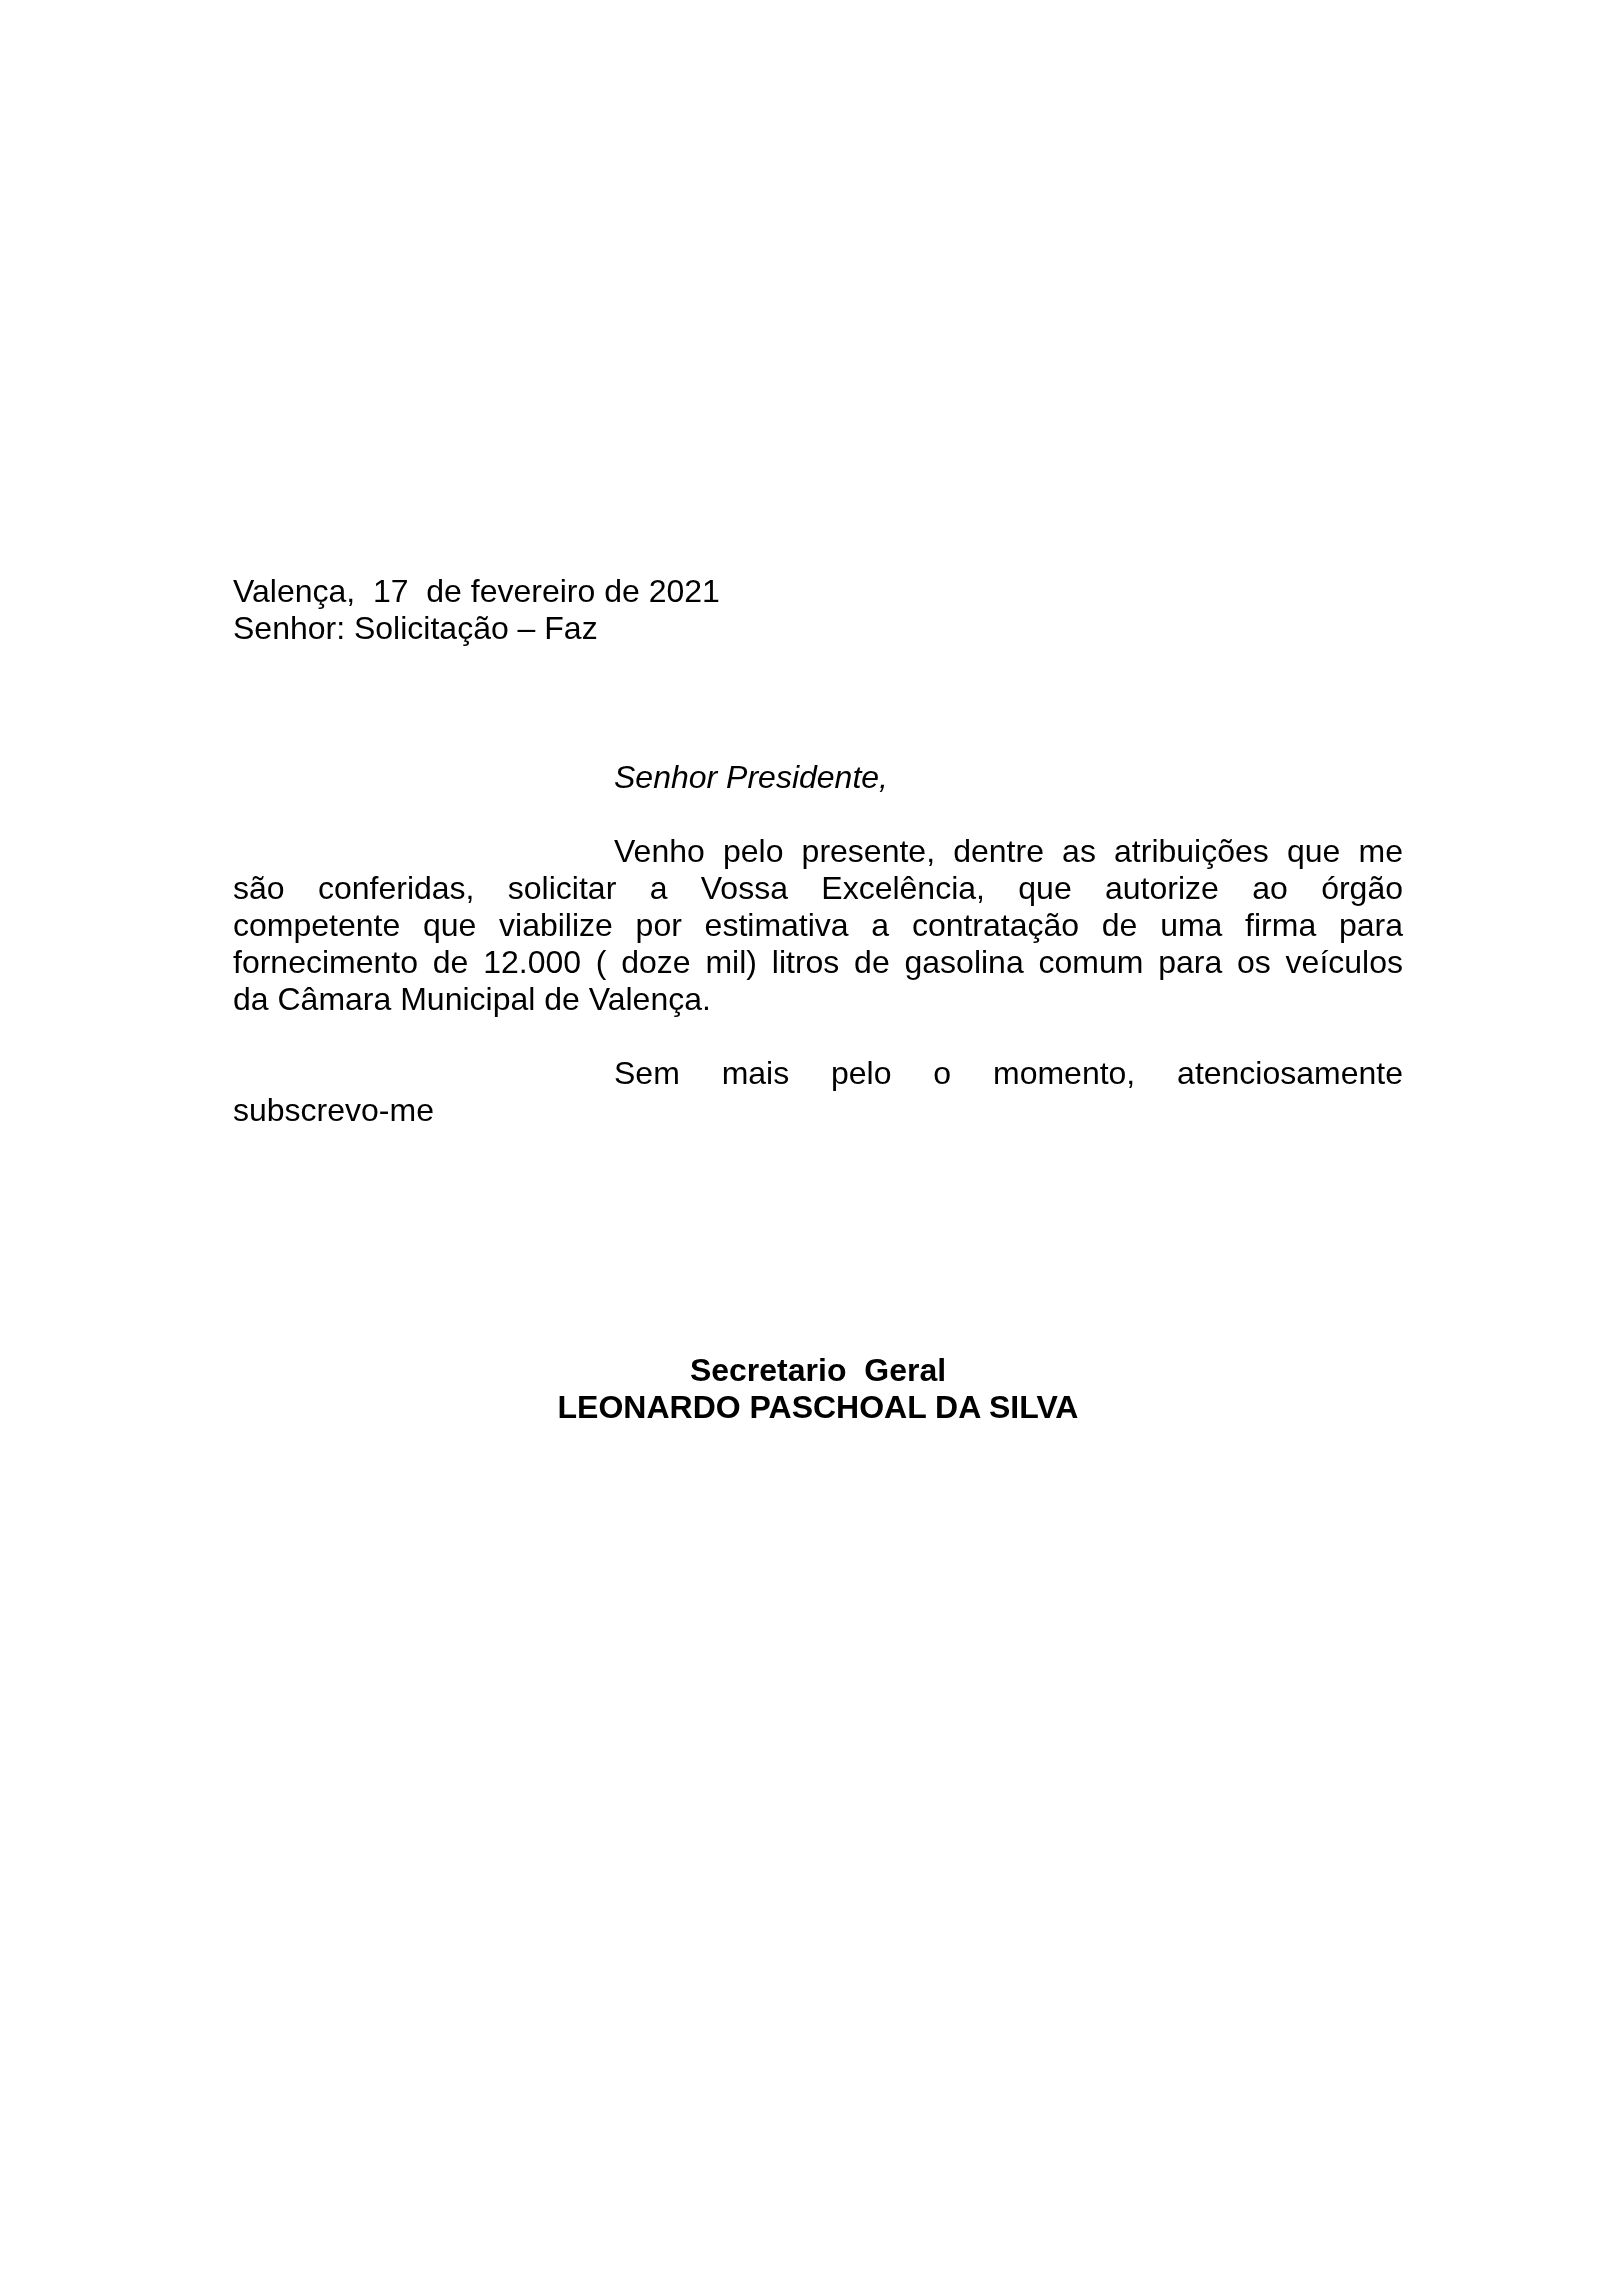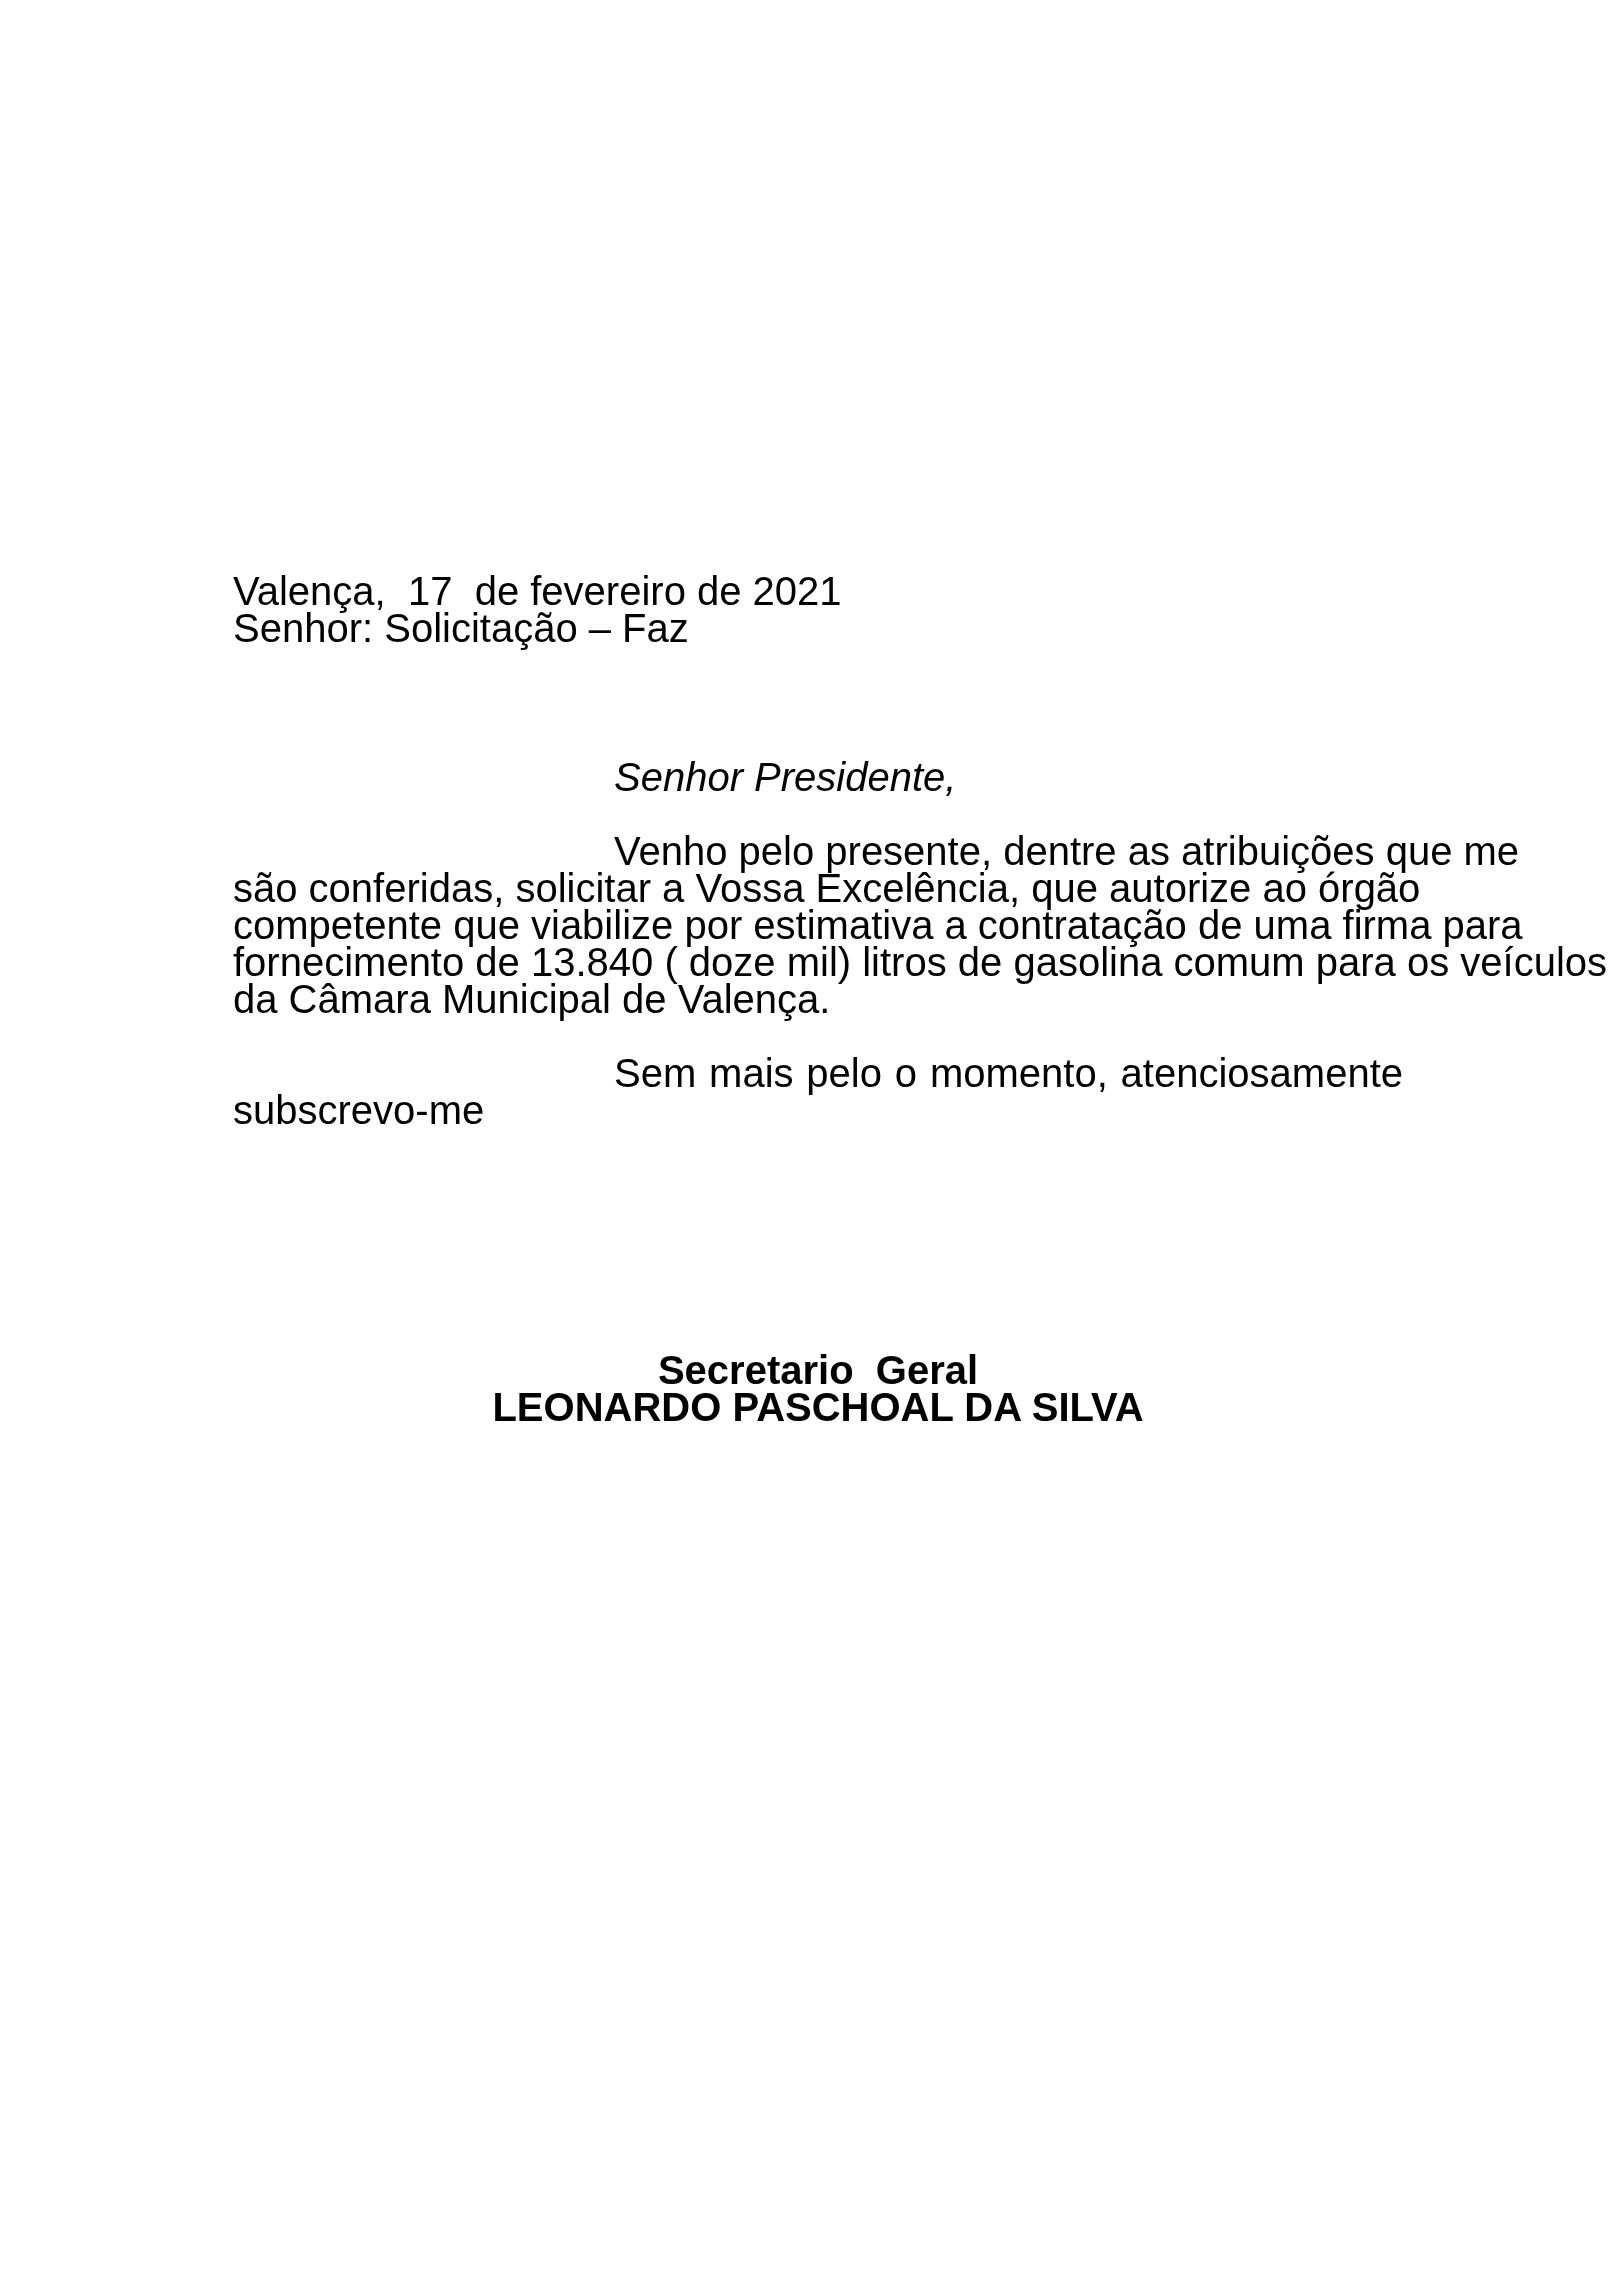--- a/index.html
+++ b/index.html
@@ -9,21 +9,21 @@
   }
   .page {
     position: relative;
     width: 1621px;
     height: 2293px;
     margin: 0 auto;
     background: #ffffff;
     box-sizing: border-box;
     padding: 573px 218px 0 233px;
     font-family: "Liberation Sans", "DejaVu Sans", sans-serif;
-    font-size: 40px;
+    font-size: 32px;
     line-height: 37px;
     color: #000000;
     overflow: hidden;
   }
   .line {
     white-space: pre-wrap; 
   }
   
   .jline {
     text-align: justify;
@@ -55,21 +55,21 @@
     <div class="line">Valença,  17  de fevereiro de 2021</div>
     <div class="line">Senhor: Solicitação – Faz</div>
   </div>
 
   <div class="salutation salutation-indent">Senhor Presidente,</div>
 
   <div class="body-par">
     <div class="jline first-indent">Venho pelo presente, dentre as atribuições que me</div>
     <div class="jline">são conferidas, solicitar a Vossa Excelência, que autorize ao órgão</div>
     <div class="jline">competente que viabilize por estimativa a contratação de uma firma para</div>
-    <div class="jline">fornecimento de 13.840 ( doze mil) litros de gasolina comum para os veículos</div>
+    <div class="jline">fornecimento de 12.000 ( doze mil) litros de gasolina comum para os veículos</div>
     <div class="line">da Câmara Municipal de Valença.</div>
   </div>
 
   <div class="closing-par">
     <div class="jline first-indent">Sem mais pelo o momento, atenciosamente</div>
     <div class="line">subscrevo-me</div>
   </div>
 
   <div class="signature">
     <div class="line">Secretario  Geral</div>

